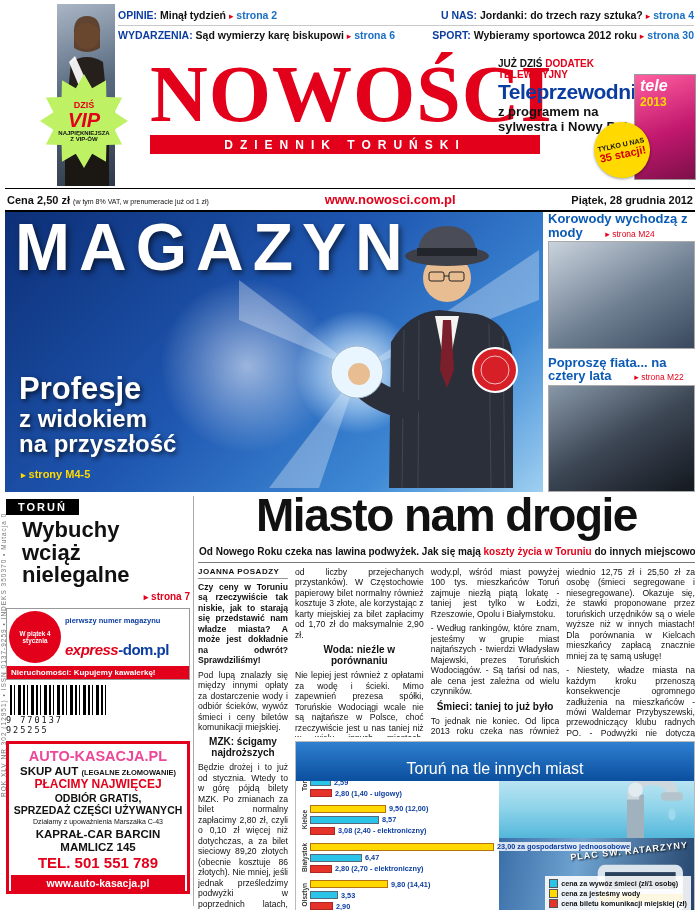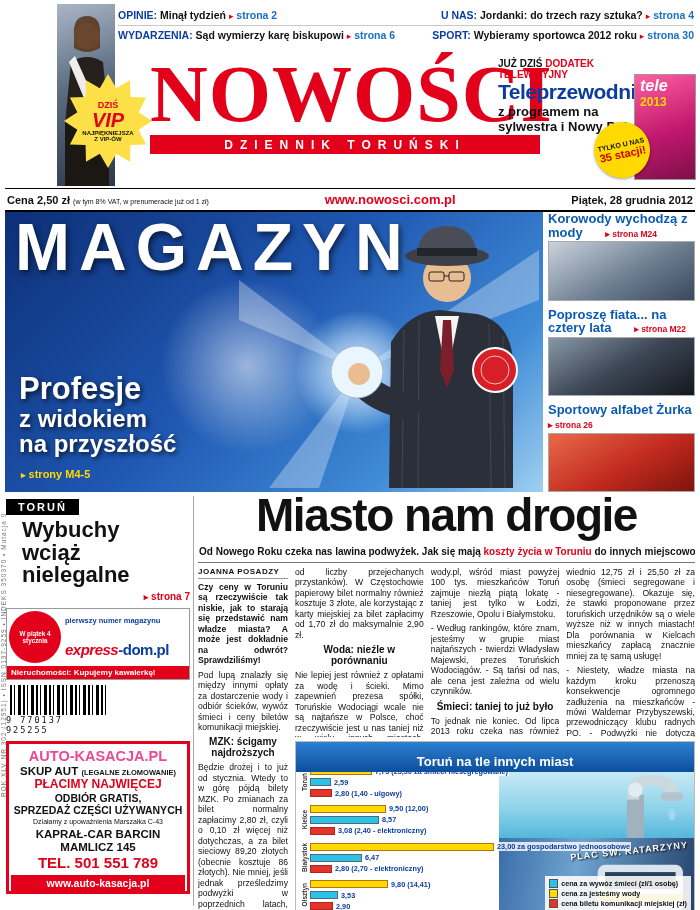--- a/index.html
+++ b/index.html
@@ -12,21 +12,21 @@
   .teaser-row{display:flex;justify-content:space-between;padding:3px 0 4px;border-bottom:1px solid #c9c9c9;}
   .teaser-row:last-child{border-bottom:none;}
   .tt-item{white-space:nowrap;}
   .tt-cat{color:#0b3da0;font-weight:bold;}
   .tt-title{font-weight:bold;color:#111;}
   .tt-arrow{color:#e2001a;font-size:9px;}
   .tt-page{color:#1a6fc4;font-weight:bold;}
 
   
   .cover-photo{left:57px;top:4px;width:58px;height:182px;background:linear-gradient(160deg,#aab6c6,#5a6b80 45%,#2e3a4a);overflow:hidden;}
-  .vip-burst{left:64px;top:74px;width:88px;height:94px;background:#fde047;display:flex;flex-direction:column;align-items:center;justify-content:center;text-align:center;
+  .vip-burst{left:40px;top:74px;width:88px;height:94px;background:#bef264;display:flex;flex-direction:column;align-items:center;justify-content:center;text-align:center;
     clip-path:polygon(100% 50%,84.8% 59.3%,93.3% 75%,75.5% 75.5%,75% 93.3%,59.3% 84.8%,50% 100%,40.7% 84.8%,25% 93.3%,24.5% 75.5%,6.7% 75%,15.2% 59.3%,0% 50%,15.2% 40.7%,6.7% 25%,24.5% 24.5%,25% 6.7%,40.7% 15.2%,50% 0%,59.3% 15.2%,75% 6.7%,75.5% 24.5%,93.3% 25%,84.8% 40.7%);}
   .vip-l1{color:#e2001a;font-size:9px;font-weight:bold;}
   .vip-l2{color:#e2001a;font-size:20px;font-weight:bold;font-style:italic;line-height:1;}
   .vip-l3{font-size:6px;font-weight:bold;}
   .vip-l4{font-size:6px;font-weight:bold;}
 
   
   .masthead{left:150px;top:56px;width:390px;text-align:center;}
   .masthead-title{font-family:"Liberation Serif",serif;font-weight:bold;font-size:80px;line-height:.95;color:#e2001a;letter-spacing:1px;}
   .masthead-bar{margin-top:3px;background:#e2001a;color:#fff;font-weight:bold;font-size:12px;letter-spacing:7px;padding:3px 0 2px;}
@@ -65,21 +65,21 @@
   .mf-l1{font-size:31px;font-weight:bold;}
   .mf-l2,.mf-l3{font-size:24px;font-weight:bold;}
   .mf-pages{position:absolute;left:16px;bottom:12px;color:#ffd900;font-size:11px;font-weight:bold;}
   .mf-pages .tt-arrow{color:#ffd900;}
   .mf-art{position:absolute;right:4px;top:8px;width:300px;height:268px;}
 
   
   .right-teasers{left:548px;top:212px;width:147px;height:280px;display:flex;flex-direction:column;gap:7px;}
   .rt-item{flex:1;display:flex;flex-direction:column;}
   .rt-title{font-size:13px;font-weight:bold;color:#0b5bb5;line-height:1.05;}
-  .rt-page{font-size:8.5px;color:#e2001a;font-weight:bold;white-space:nowrap;padding-left:19px;}
+  .rt-page{font-size:8.5px;color:#e2001a;font-weight:normal;white-space:nowrap;padding-left:19px;}
   .rt-photo{flex:1;margin-top:2px;border:1px solid #aaa;min-height:44px;}
   .rt-photo.p1{background:linear-gradient(150deg,#c9d3dd,#6f7f92 55%,#39485c);}
   .rt-photo.p2{background:linear-gradient(150deg,#8898a8,#3c4654 50%,#14181f);}
   .rt-photo.p3{background:linear-gradient(150deg,#e86a4a,#c22a1e 55%,#7e140e);}
 
   
   .spine{left:0;top:497px;height:300px;writing-mode:vertical-rl;transform:rotate(180deg);font-size:6.5px;color:#777;letter-spacing:1px;}
   .v-divider{left:193px;top:496px;width:1px;height:410px;background:#aaa;}
   .left-col{left:6px;top:497px;width:184px;}
   .region-tag{display:inline-block;background:#000;color:#fff;font-weight:bold;font-size:11px;letter-spacing:2px;padding:2px 12px;}
@@ -120,21 +120,21 @@
   .byline{font-size:8px;font-weight:bold;letter-spacing:.5px;border-bottom:1px solid #999;padding-bottom:2px;margin-bottom:3px;}
   .ma-col p,.ma-col1 p{font-size:8.6px;line-height:1.22;text-align:justify;margin-bottom:4px;}
   .lead{font-weight:bold;}
   .ma-sub{font-weight:bold;font-size:10px;text-align:center;margin:3px 0 4px;}
   .ma-right{flex:1;display:flex;flex-direction:column;min-width:0;}
   .ma-cols{display:flex;gap:7px;height:170px;overflow:hidden;}
   .ma-cols .ma-col{flex:1;overflow:hidden;min-width:0;}
 
   
   .chart{margin-top:4px;height:174px;border:1px solid #bbb;position:relative;overflow:hidden;background:#fff;}
-  .chart-title{position:relative;z-index:4;background:linear-gradient(#2f7fd0,#0b4f9e);color:#fff;font-weight:bold;font-size:13px;text-align:center;padding:12px 0 3px;}
+  .chart-title{position:relative;z-index:4;background:linear-gradient(#2f7fd0,#0b4f9e);color:#fff;font-weight:normal;font-size:16px;text-align:center;padding:18px 0 3px;}
   .chart-photos{position:absolute;right:0;top:21px;bottom:0;width:195px;z-index:1;}
   .photo-faucet{height:50%;background:linear-gradient(#d5eef8,#8fd4ea 60%,#54b7da);position:relative;}
   .photo-tram{height:50%;background:linear-gradient(100deg,#3a6ea8,#6fa3d0 40%,#24436b);position:relative;}
   .tram-sign{position:absolute;right:6px;top:8px;color:#fff;font-weight:bold;font-size:9px;transform:rotate(-6deg);text-shadow:1px 1px 2px #000;letter-spacing:1px;}
   .chart-rows{position:absolute;left:3px;right:0;top:24px;bottom:2px;z-index:2;display:flex;flex-direction:column;justify-content:space-between;}
   .chart-group{display:flex;align-items:center;}
   .chart-city{writing-mode:vertical-rl;transform:rotate(180deg);font-size:6.5px;font-weight:bold;color:#333;width:11px;line-height:11px;text-align:center;}
   .chart-bars{flex:1;min-width:0;text-align:right;}
   .bar-line{display:flex;align-items:center;height:11px;}
   .bar{height:8px;border:1px solid rgba(120,30,30,.55);flex:none;}
@@ -291,30 +291,20 @@
   <div class="rt-item">
     <div class="rt-title">
       <span>Poproszę fiata... na cztery lata</span>
       <span class="rt-page">
         <span class="tt-arrow">▸</span>
         <span>strona M22</span>
       </span>
     </div>
     <div class="rt-photo p2"></div>
   </div>
-  <div class="rt-item">
-    <div class="rt-title">
-      <span>Sportowy alfabet Żurka</span>
-      <span class="rt-page">
-        <span class="tt-arrow">▸</span>
-        <span>strona 26</span>
-      </span>
-    </div>
-    <div class="rt-photo p3"></div>
-  </div>
 </div>
 
 <div class="abs spine">ROK XLV NR 302 (12951) • ISSN 0137-9259 • INDEKS 350370 • Mutacja 0</div>
 <div class="abs v-divider"></div>
 
 <div class="abs left-col">
   <span class="region-tag">TORUŃ</span>
   <div class="lc-head">Wybuchy wciąż nielegalne</div>
   <div class="page-ref">
     <span class="tt-arrow">▸</span>

